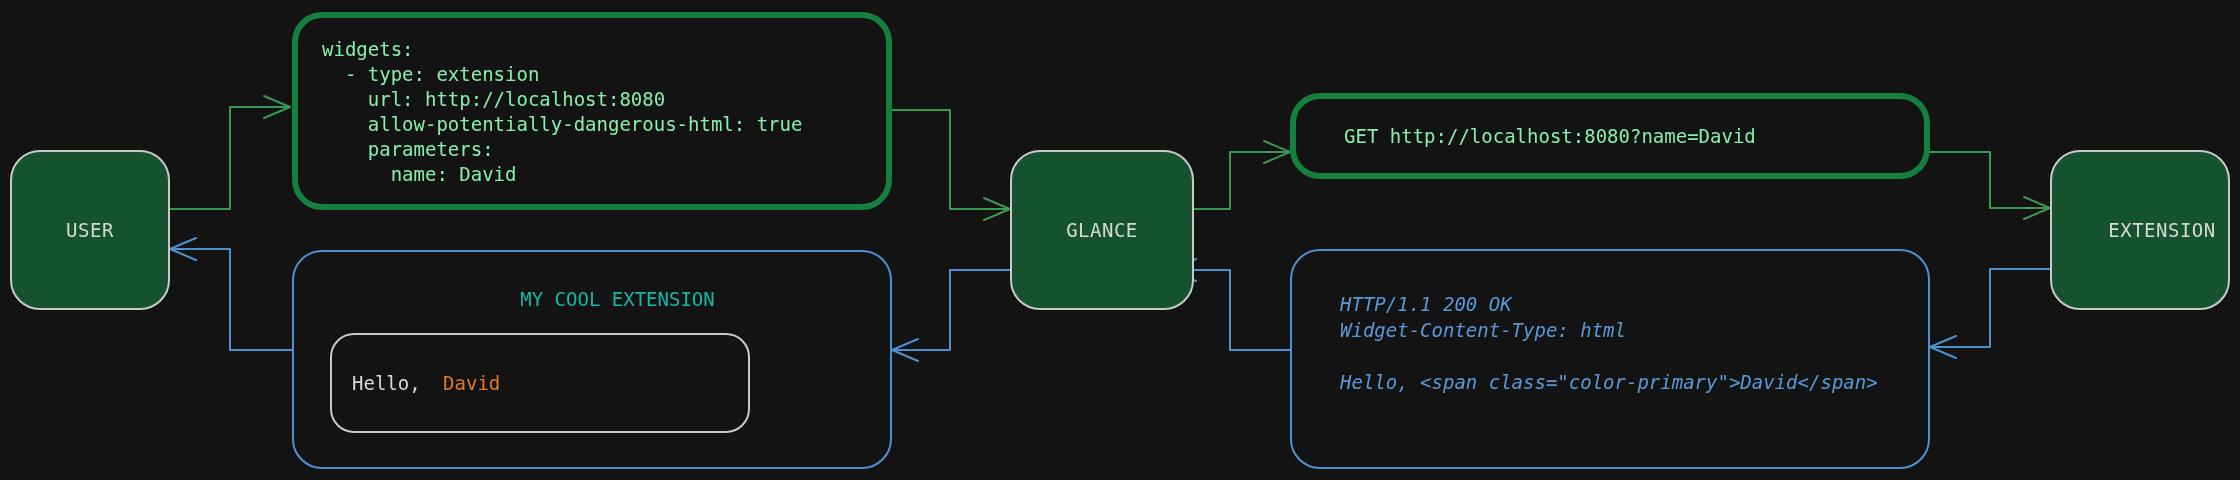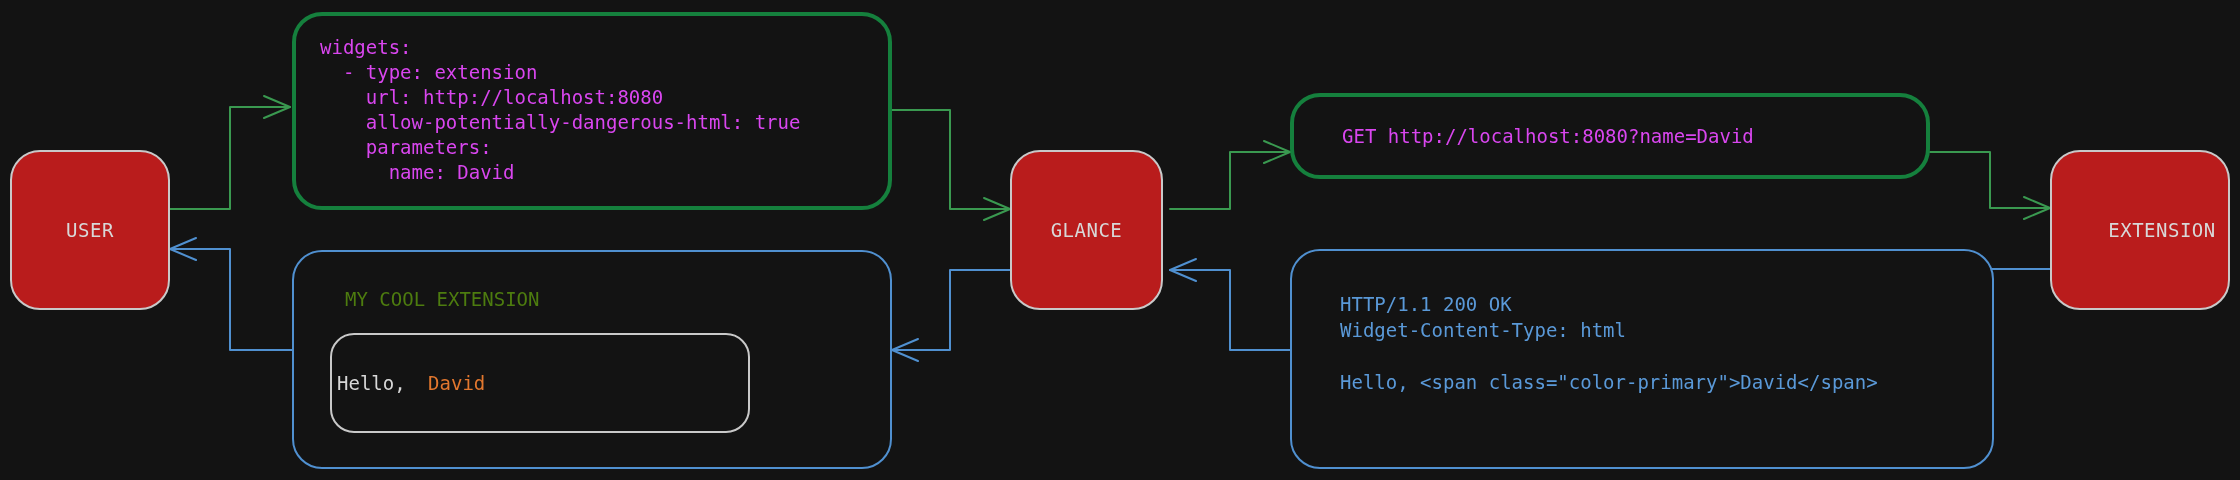--- a/index.html
+++ b/index.html
@@ -14,48 +14,48 @@
   }
   svg.wires { position: absolute; inset: 0; width: 2240px; height: 480px; }
   .wire { fill: none; stroke-width: 2; stroke-linecap: round; stroke-linejoin: round; }
   .wire.green { stroke: #3a9950; }
   .wire.blue  { stroke: #5090d0; }
 
   .node {
     position: absolute;
     border: 2px solid #c9c9c9;
     border-radius: 30px;
-    background: #b91c1c;
+    background: #14532d;
     display: flex; align-items: center; justify-content: center;
     color: #d8d8d8; font-size: 19px; letter-spacing: 0.5px;
   }
   #node-user      { left: 10px;   top: 150px; width: 160px; height: 160px; }
-  #node-glance    { left: 1010px; top: 150px; width: 153px; height: 160px; }
+  #node-glance    { left: 1010px; top: 150px; width: 184px; height: 160px; }
   #node-extension { left: 2050px; top: 150px; width: 180px; height: 160px; padding-left: 44px; }
 
   .msgbox { position: absolute; border-radius: 30px; background: #131313; font-size: 19px; }
-  .msgbox.green { border: 4px solid #15803d; color: #d946ef; }
+  .msgbox.green { border: 6px solid #15803d; color: #86efac; }
   .msgbox.blue  { border: 2px solid #5090d0; color: #5a99d8; }
 
   #box-config { left: 292px; top: 12px; width: 600px; height: 198px; padding: 19px 0 0 24px; }
   .codeline { white-space: pre; line-height: 25px; min-height: 25px; }
 
   #box-request { left: 1290px; top: 93px; width: 640px; height: 86px;
                  display: flex; align-items: center; padding-left: 48px; }
   #box-request .codeline { line-height: 25px; }
 
-  #box-response { left: 1290px; top: 249px; width: 704px; height: 220px; padding: 40px 0 0 48px; }
+  #box-response { left: 1290px; top: 249px; width: 640px; height: 220px; padding: 40px 0 0 48px; font-style: italic; }
   #box-response .codeline { line-height: 26px; min-height: 26px; }
 
   #box-widget { left: 292px; top: 250px; width: 600px; height: 219px; }
-  .widget-title { padding: 35px 0 0 51px; color: #4d7c0f; line-height: 25px; white-space: pre; }
+  .widget-title { padding: 35px 0 0 51px; color: #14b8a6; line-height: 25px; white-space: pre; text-align: center; }
   .inner-box {
     position: absolute; left: 36px; top: 81px; width: 420px; height: 100px;
     border: 2px solid #c9c9c9; border-radius: 24px;
-    display: flex; align-items: center; padding-left: 5px;
+    display: flex; align-items: center; padding-left: 20px;
     white-space: pre;
   }
   .hello { color: #d8d8d8; }
   .name  { color: #e2772e; margin-left: 11px; }
 </style>
 </head>
 <body>
 
 <div class="canvas">
 

